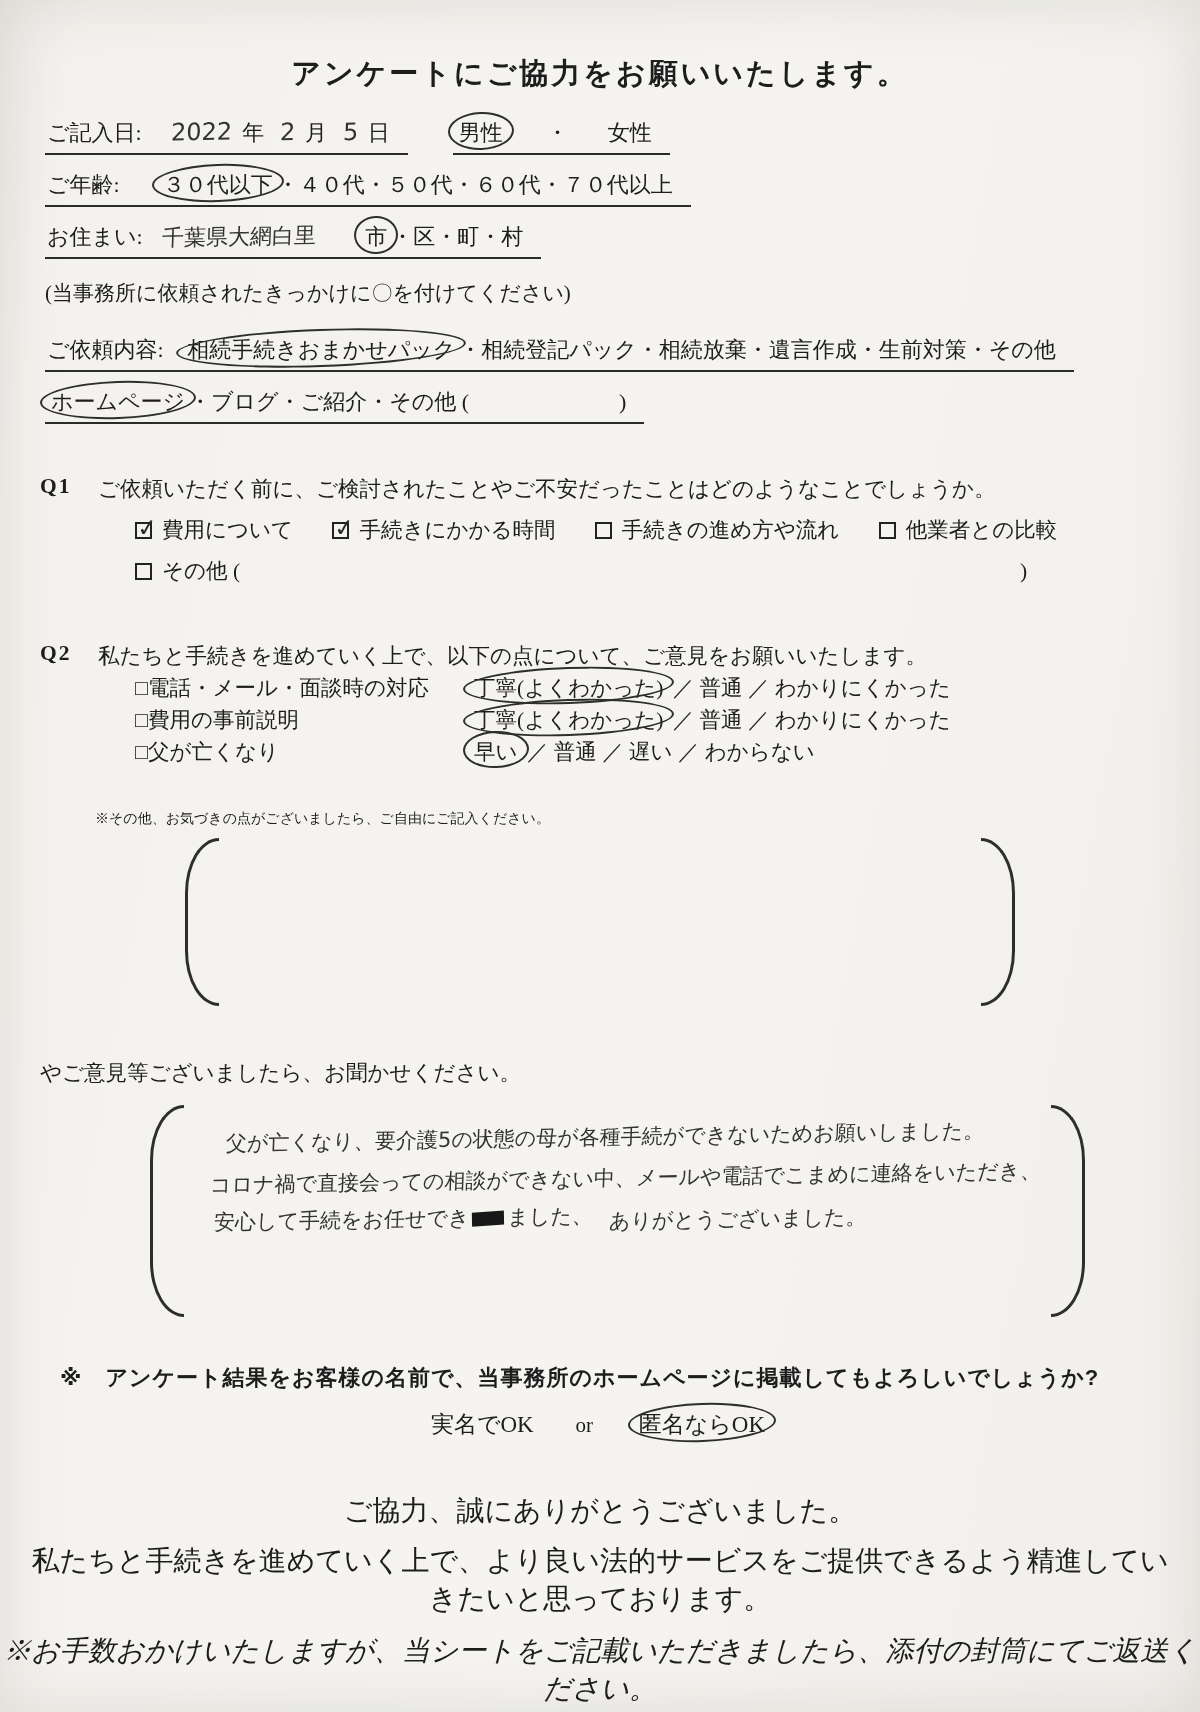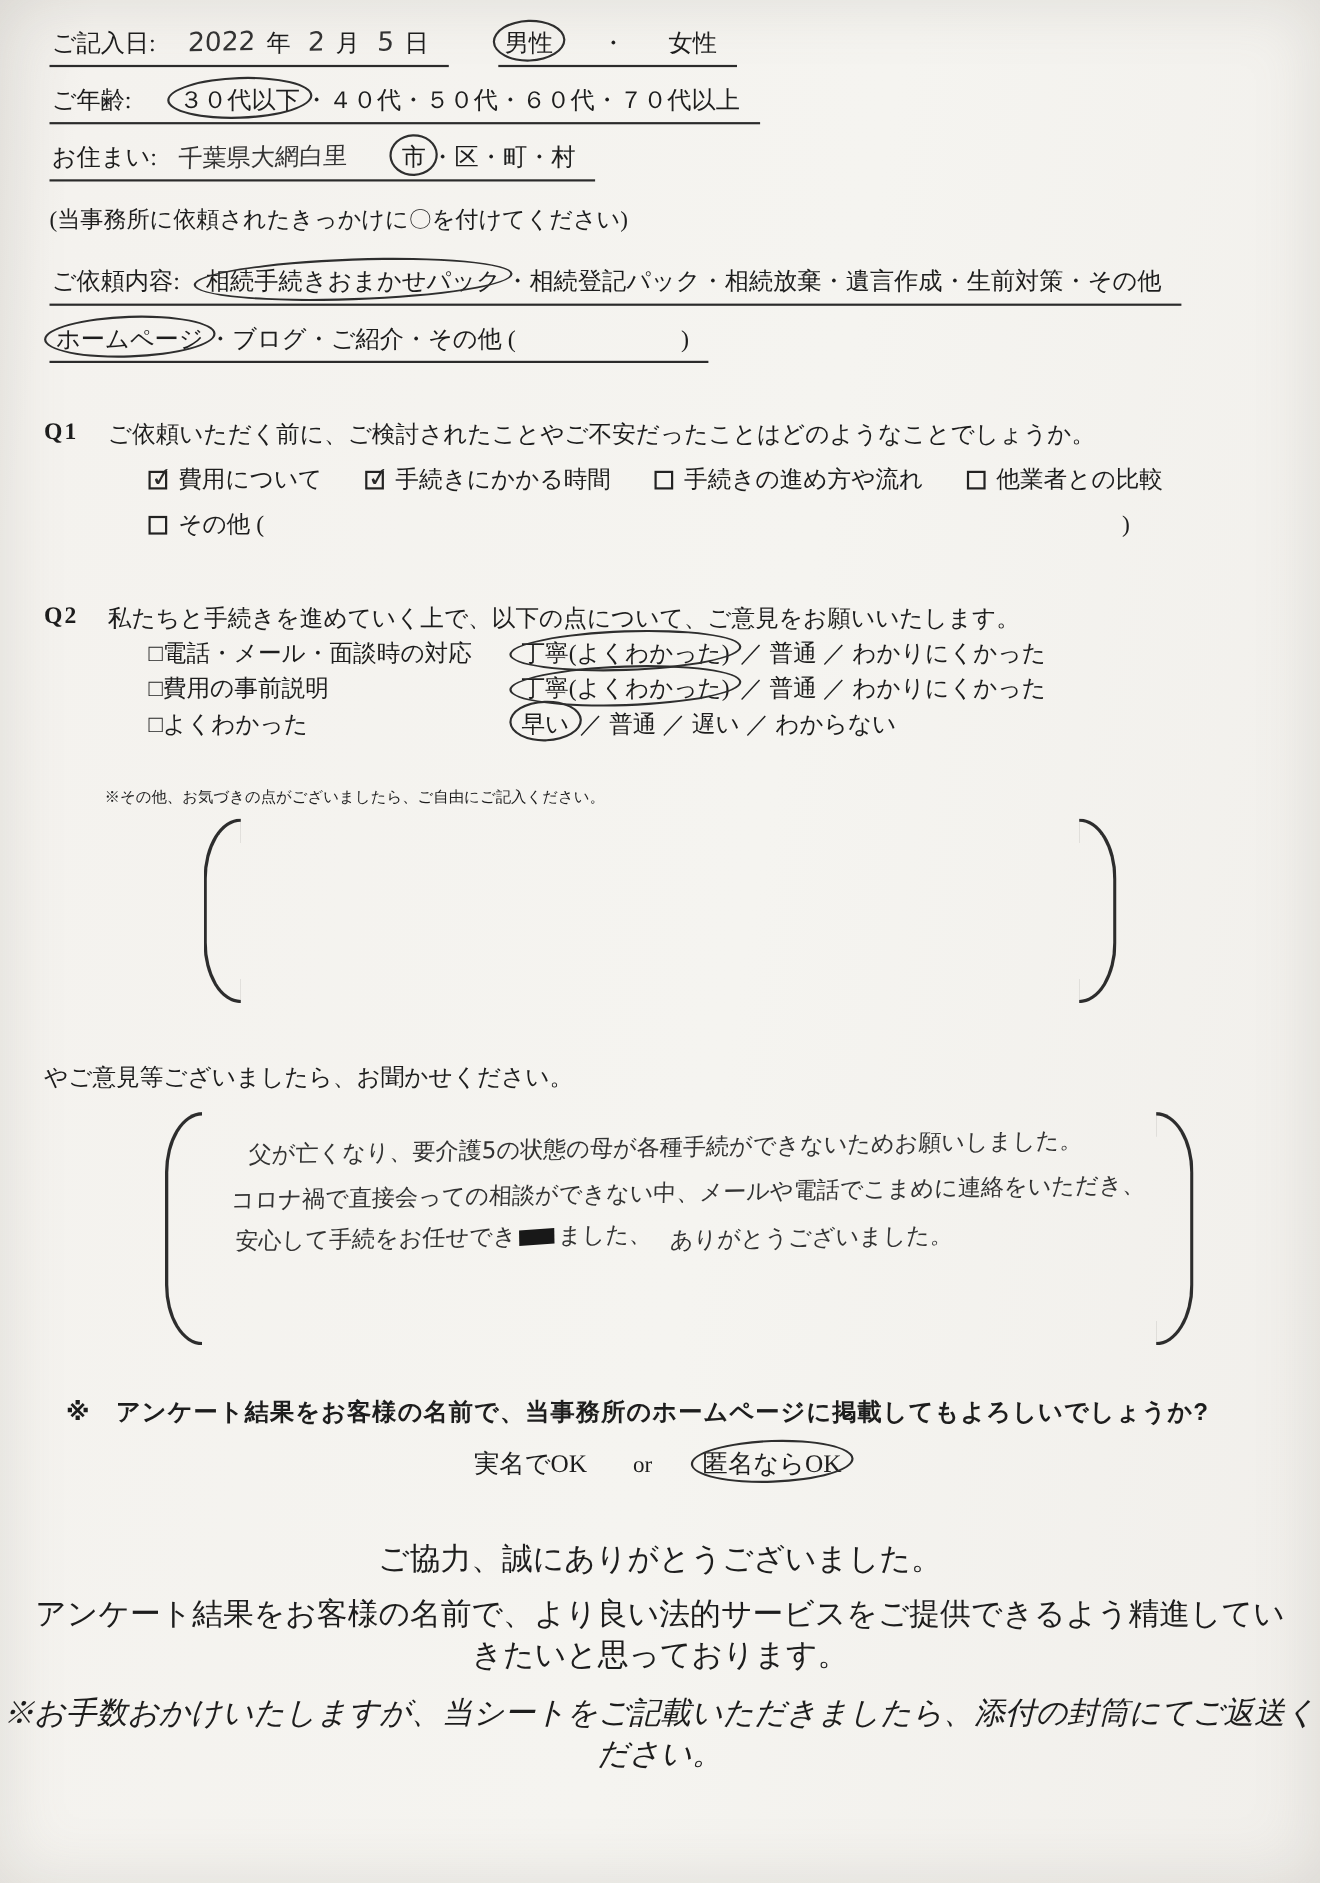--- a/index.html
+++ b/index.html
@@ -125,20 +125,21 @@
   .closing { text-align:center; font-size:28px; }
   .closing-thanks { margin-top:52px; }
   .closing-msg { margin-top:12px; padding:0 20px; }
   .closing-note { margin-top:14px;font-style:italic; }
 </style>
 </head>
 <body>
 
 <div class="paper">
 
+  <div class="title">アンケートにご協力をお願いいたします。</div>
 
   <div class="header-block">
 
     <div class="hline">
       <span class="ul">
         <span class="lbl">ご記入日:</span>
         <span class="hw hw-num">2022</span><span>年</span>
         <span class="hw hw-num">2</span><span>月</span>
         <span class="hw hw-num">5</span><span>日</span>
       </span>
@@ -208,21 +209,21 @@
     </div>
     <div class="q2-row">
       <span class="q2-item">□電話・メール・面談時の対応</span>
       <span class="q2-rating"><span class="circled">丁寧(よくわかった)</span> <span>／ 普通 ／ わかりにくかった</span></span>
     </div>
     <div class="q2-row">
       <span class="q2-item">□費用の事前説明</span>
       <span class="q2-rating"><span class="circled">丁寧(よくわかった)</span> <span>／ 普通 ／ わかりにくかった</span></span>
     </div>
     <div class="q2-row">
-      <span class="q2-item">□よくわかった</span>
+      <span class="q2-item">□父が亡くなり</span>
       <span class="q2-rating"><span class="circled">早い</span> <span>／ 普通 ／ 遅い ／ わからない</span></span>
     </div>
   </div>
 
   <div class="free-note">※その他、お気づきの点がございましたら、ご自由にご記入ください。</div>
 
   <div class="paren-box box1">
     <div class="paren paren-l"></div>
     <div class="box-content"></div>
     <div class="paren paren-r"></div>
@@ -246,17 +247,17 @@
   <div class="publish-q">※　アンケート結果をお客様の名前で、当事務所のホームページに掲載してもよろしいでしょうか?</div>
 
   <div class="publish-opts">
     <span>実名でOK</span>
     <span class="or">or</span>
     <span class="circled">匿名ならOK</span>
   </div>
 
   <div class="closing">
     <div class="closing-thanks">ご協力、誠にありがとうございました。</div>
-    <div class="closing-msg">アンケート結果をお客様の名前で、より良い法的サービスをご提供できるよう精進していきたいと思っております。</div>
+    <div class="closing-msg">私たちと手続きを進めていく上で、より良い法的サービスをご提供できるよう精進していきたいと思っております。</div>
     <div class="closing-note">※お手数おかけいたしますが、当シートをご記載いただきましたら、添付の封筒にてご返送ください。</div>
   </div>
 
 </div>
 
 </body></html>

